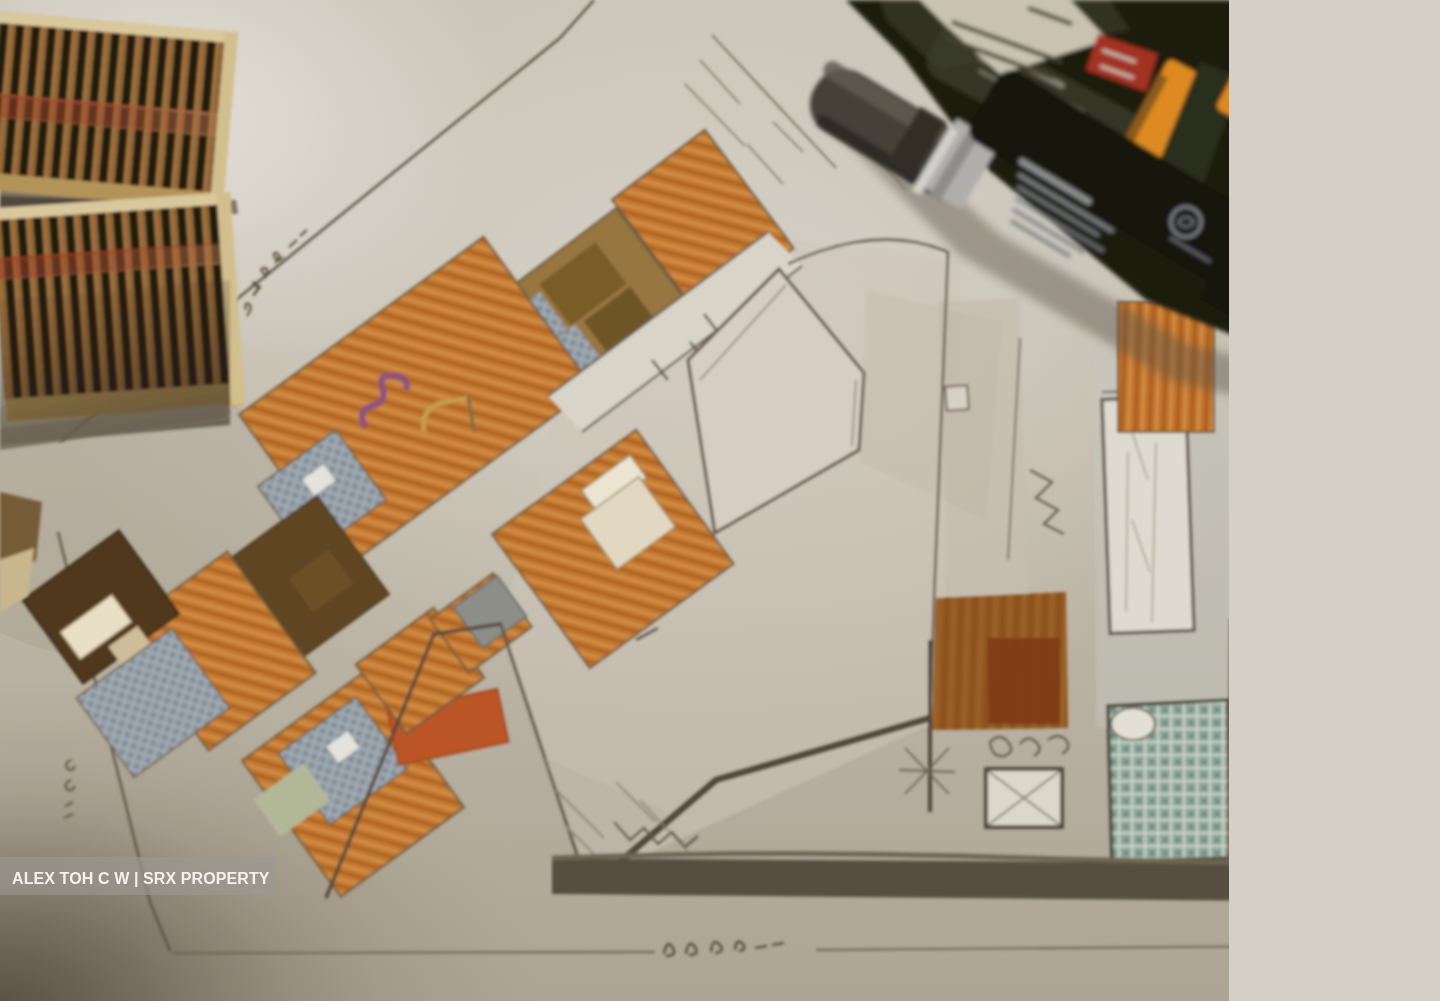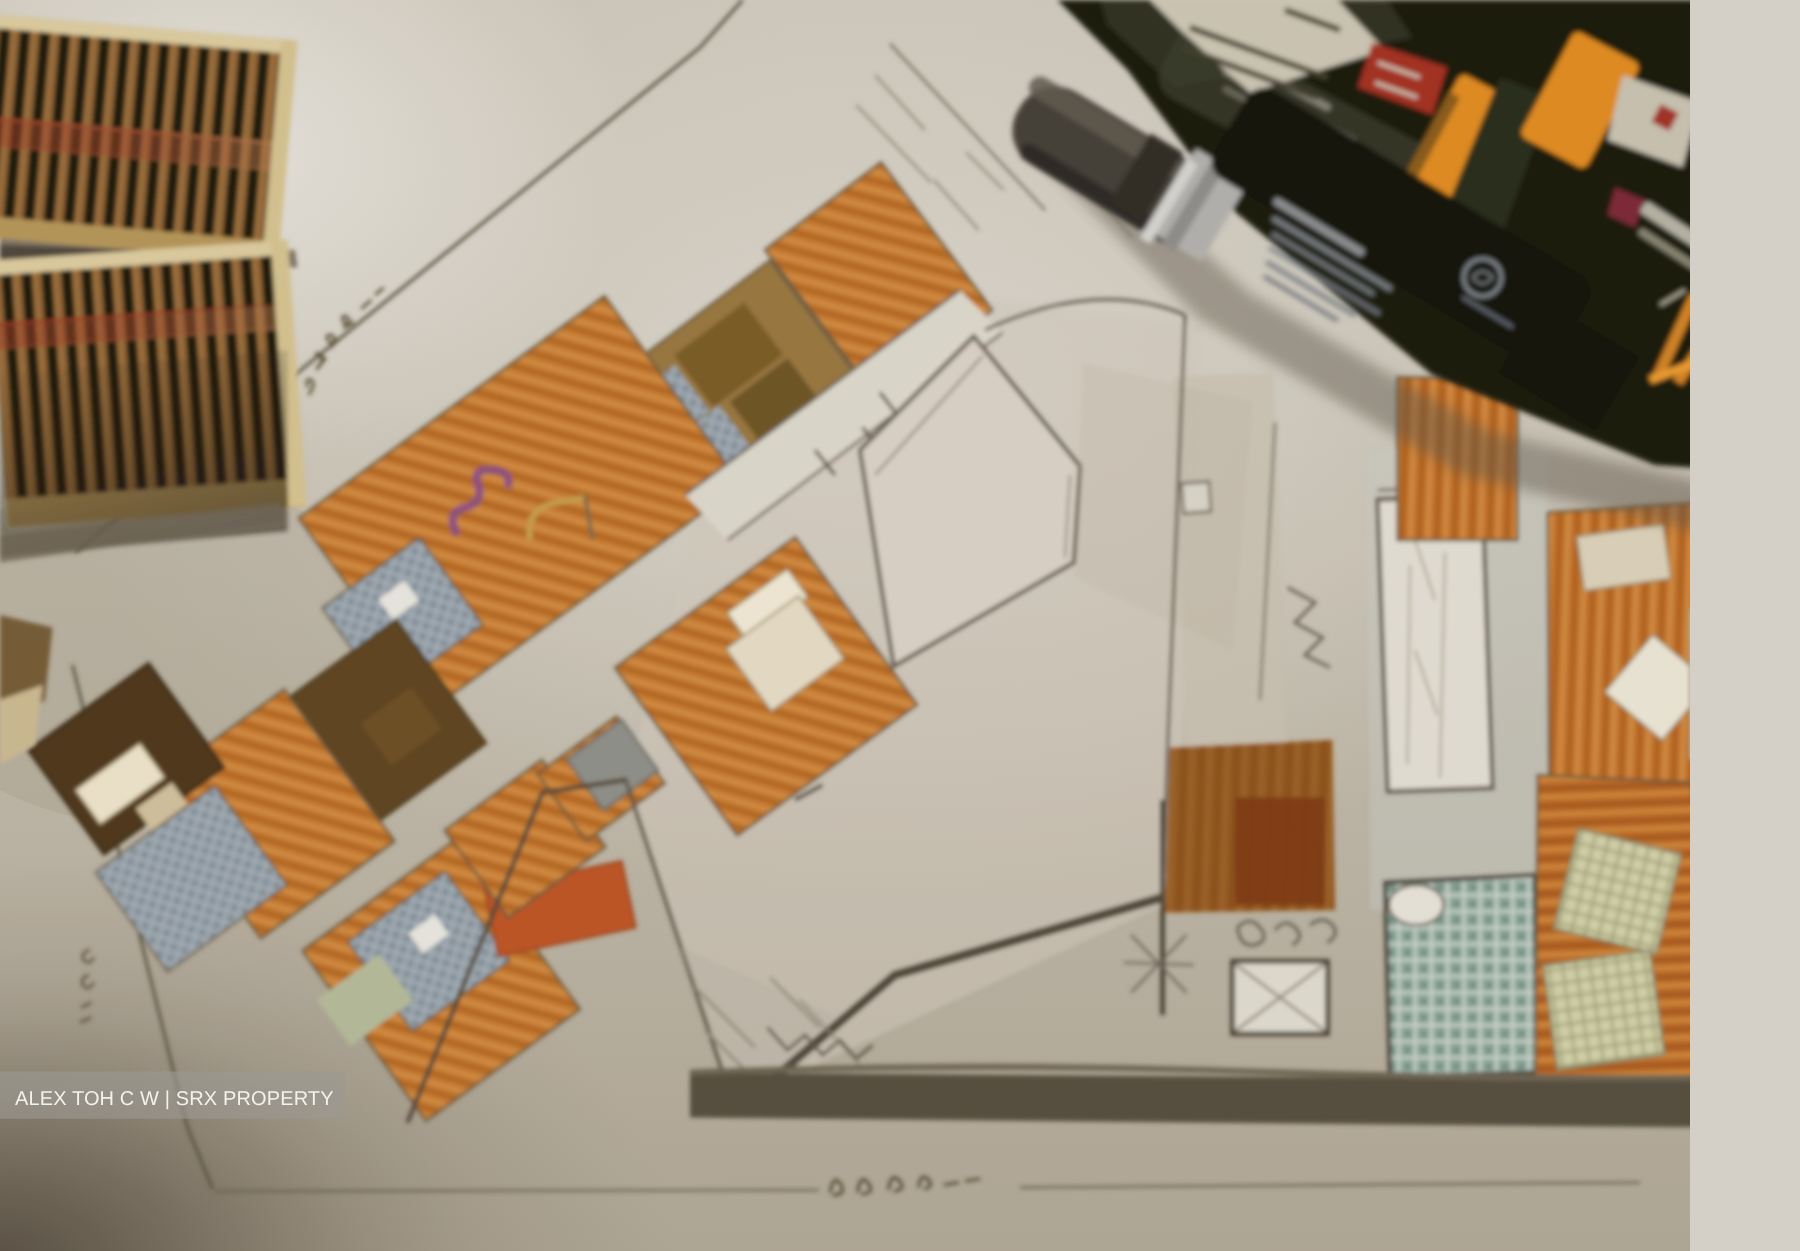--- a/index.html
+++ b/index.html
@@ -1,16 +1,16 @@
 <!DOCTYPE html>
 <html><head>
 <meta charset="utf-8">
 <style>
   html,body{margin:0;padding:0;background:#d5d0c7;}
-  #stage{position:relative;width:1352px;height:1001px;overflow:hidden;font-family:"Liberation Sans",sans-serif;}
+  #stage{position:relative;width:1229px;height:1001px;overflow:hidden;font-family:"Liberation Sans",sans-serif;font-weight:bold;}
 </style>
 </head>
 <body>
 <div id="stage">
 <svg width="1440" height="1001" viewBox="0 0 1440 1001">
 <defs>
   <radialGradient id="gTopLeft" cx="0.5" cy="0.5" r="0.5">
     <stop offset="0" stop-color="#ebe8e2" stop-opacity="0.9"></stop>
     <stop offset="1" stop-color="#ebe8e2" stop-opacity="0"></stop>
   </radialGradient>

